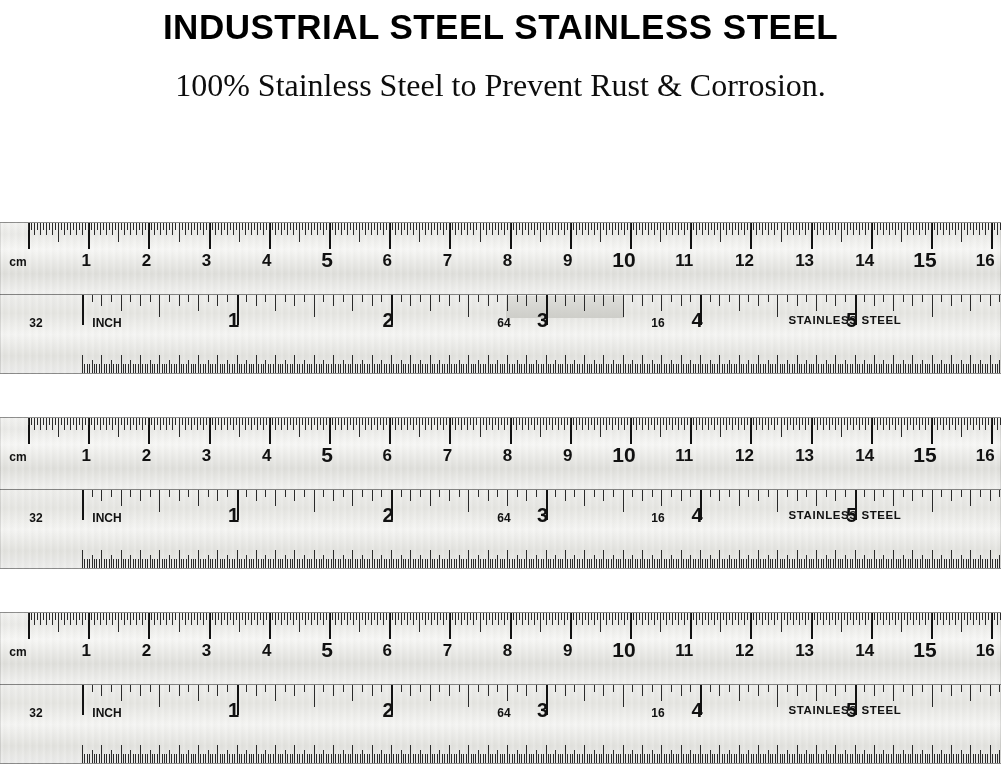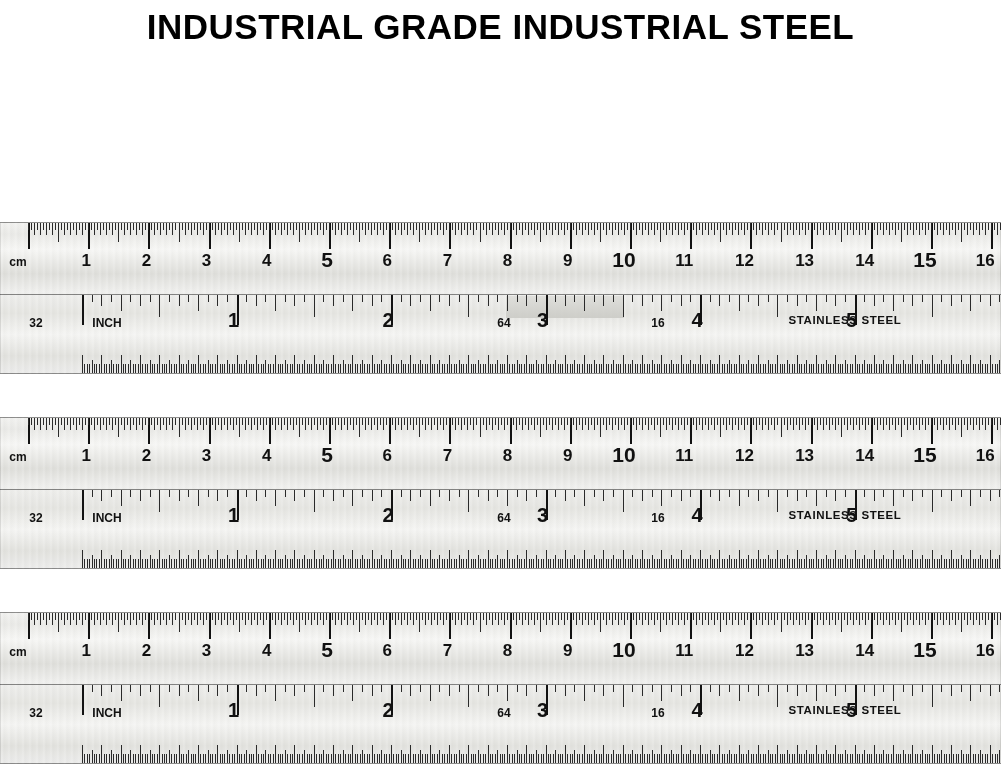--- a/index.html
+++ b/index.html
@@ -133,21 +133,22 @@
     top: 74px;
     height: 22px;
     background: linear-gradient(180deg,#dcdcd8,#c9c9c4);
     opacity: 0.85;
   }
 </style>
 </head>
 <body>
 
 <div class="heading-block">
-  <h1 class="headline">INDUSTRIAL GRADE INDUSTRIAL STEEL</h1>
+  <h1 class="headline">INDUSTRIAL STEEL STAINLESS STEEL</h1>
+  <p class="subhead">100% Stainless Steel to Prevent Rust &amp; Corrosion.</p>
 </div>
 
 <div class="rulers">
 
   <div class="ruler" id="ruler-1">
     <div class="brushed"></div>
     <div class="edge-line edge-top"></div>
     <div class="edge-line edge-bottom"></div>
     <div class="mid-line"></div>
     <div class="gauge-plate" style="left:506px;width:118px;"></div>

